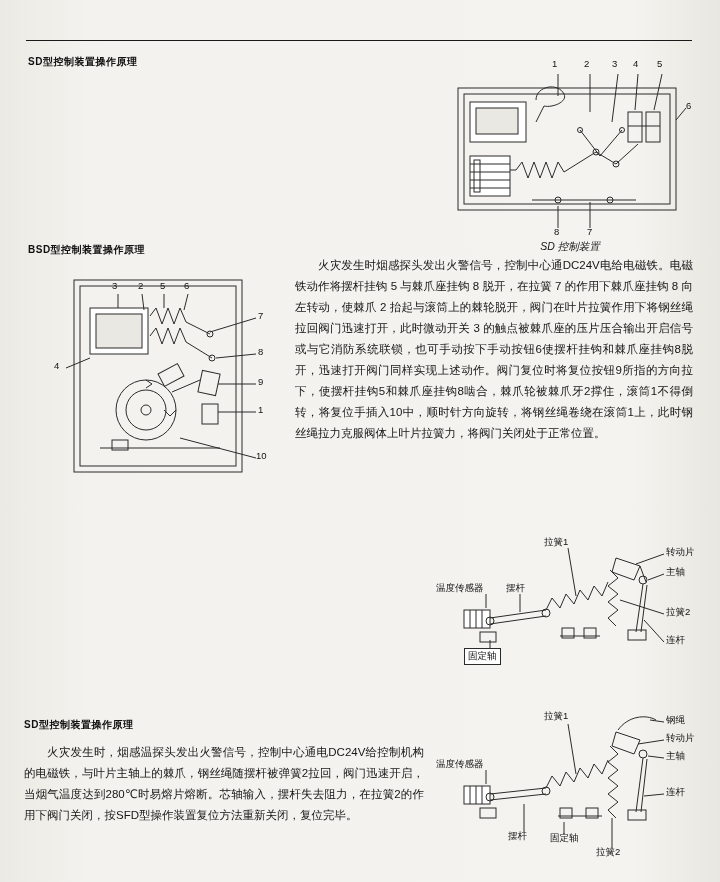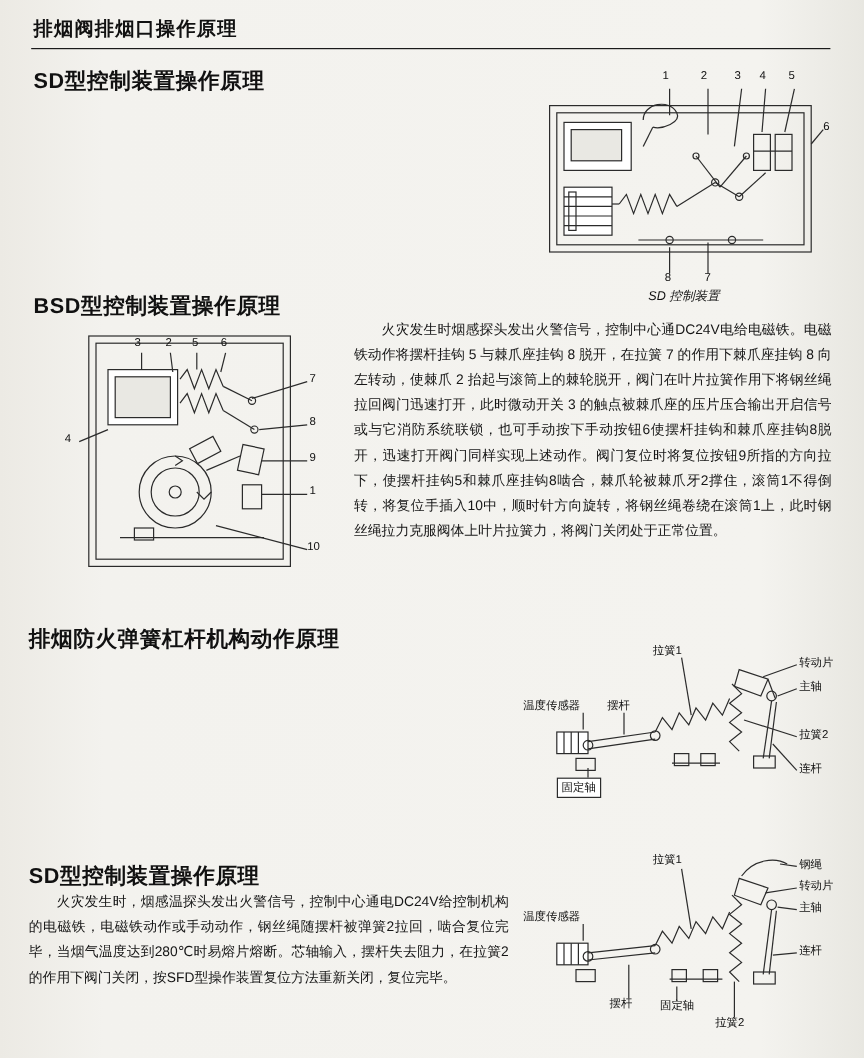--- a/index.html
+++ b/index.html
@@ -17,21 +17,21 @@
   }
   .page-title{
     position:absolute;left:28px;top:14px;
     font-size:16px;font-weight:bold;letter-spacing:1px;
     color:#111;
   }
   .title-rule{
     position:absolute;left:26px;top:40px;width:666px;height:1px;background:#1a1a1a;
   }
   .sec-h{
-    position:absolute;font-size:18px;font-weight:bold;color:#111;letter-spacing:.5px;
+    position:absolute;font-size:10px;font-weight:bold;color:#111;letter-spacing:.5px;
   }
   .para{
     position:absolute;font-size:11.5px;line-height:21px;color:#151515;
     text-align:justify;text-justify:inter-ideograph;
     text-indent:23px;
   }
   .fig-cap{
     position:absolute;font-size:10.5px;color:#111;text-align:center;font-style:italic;
   }
   .lbl{
@@ -42,21 +42,20 @@
     background:#fff;border:1px solid #2b2b2b;padding:1px 3px;
   }
   svg{display:block;}
   .figwrap{position:absolute;}
 </style>
 </head>
 <body>
 
 <div class="page">
 
-  <div class="page-title">排烟阀排烟口操作原理</div>
   <div class="title-rule"></div>
 
   <div class="sec-h" style="left:28px;top:55px;">SD型控制装置操作原理</div>
 
   <div class="figwrap" style="left:440px;top:60px;">
     <svg width="260" height="180" viewBox="0 0 260 180">
       <g fill="none" stroke="#2b2b2b" stroke-width="1">
 
         <rect x="18" y="28" width="218" height="122"></rect>
         <rect x="24" y="34" width="206" height="110"></rect>
@@ -168,23 +167,22 @@
     <div class="lbl" style="left:100px;top:8px;">5</div>
     <div class="lbl" style="left:124px;top:8px;">6</div>
     <div class="lbl" style="left:198px;top:38px;">7</div>
     <div class="lbl" style="left:198px;top:74px;">8</div>
     <div class="lbl" style="left:198px;top:104px;">9</div>
     <div class="lbl" style="left:198px;top:132px;">1</div>
     <div class="lbl" style="left:196px;top:178px;">10</div>
     <div class="lbl" style="left:-6px;top:88px;">4</div>
   </div>
 
-  <div class="para" style="left:295px;top:265px;width:398px;">火灾发生时烟感探头发出火警信号，控制中心通DC24V电给电磁铁。电磁铁动作将摆杆挂钩 5 与棘爪座挂钩 8 脱开，在拉簧 7 的作用下棘爪座挂钩 8 向左转动，使棘爪 2 抬起与滚筒上的棘轮脱开，阀门在叶片拉簧作用下将钢丝绳拉回阀门迅速打开，此时微动开关 3 的触点被棘爪座的压片压合输出开启信号或与它消防系统联锁，也可手动按下手动按钮6使摆杆挂钩和棘爪座挂钩8脱开，迅速打开阀门同样实现上述动作。阀门复位时将复位按钮9所指的方向拉下，使摆杆挂钩5和棘爪座挂钩8啮合，棘爪轮被棘爪牙2撑住，滚筒1不得倒转，将复位手插入10中，顺时针方向旋转，将钢丝绳卷绕在滚筒1上，此时钢丝绳拉力克服阀体上叶片拉簧力，将阀门关闭处于正常位置。</div>
-
-  <div class="sec-h" style="left:24px;top:520px;">排烟防火弹簧杠杆机构动作原理</div>
+  <div class="para" style="left:295px;top:255px;width:398px;">火灾发生时烟感探头发出火警信号，控制中心通DC24V电给电磁铁。电磁铁动作将摆杆挂钩 5 与棘爪座挂钩 8 脱开，在拉簧 7 的作用下棘爪座挂钩 8 向左转动，使棘爪 2 抬起与滚筒上的棘轮脱开，阀门在叶片拉簧作用下将钢丝绳拉回阀门迅速打开，此时微动开关 3 的触点被棘爪座的压片压合输出开启信号或与它消防系统联锁，也可手动按下手动按钮6使摆杆挂钩和棘爪座挂钩8脱开，迅速打开阀门同样实现上述动作。阀门复位时将复位按钮9所指的方向拉下，使摆杆挂钩5和棘爪座挂钩8啮合，棘爪轮被棘爪牙2撑住，滚筒1不得倒转，将复位手插入10中，顺时针方向旋转，将钢丝绳卷绕在滚筒1上，此时钢丝绳拉力克服阀体上叶片拉簧力，将阀门关闭处于正常位置。</div>
+
 
   <div class="figwrap" style="left:450px;top:540px;">
     <svg width="250" height="140" viewBox="0 0 250 140">
       <g fill="none" stroke="#2b2b2b" stroke-width="1">
 
         <rect x="14" y="70" width="26" height="18" fill="#ffffff"></rect>
         <line x1="20" y1="70" x2="20" y2="88"></line>
         <line x1="26" y1="70" x2="26" y2="88"></line>
         <line x1="32" y1="70" x2="32" y2="88"></line>
 
@@ -226,21 +224,21 @@
     <div class="lbl" style="left:216px;top:6px;">转动片</div>
     <div class="lbl" style="left:216px;top:26px;">主轴</div>
     <div class="lbl" style="left:216px;top:66px;">拉簧2</div>
     <div class="lbl" style="left:216px;top:94px;">连杆</div>
     <div class="lbl" style="left:-14px;top:42px;">温度传感器</div>
     <div class="lbl" style="left:56px;top:42px;">摆杆</div>
     <div class="lbl-b" style="left:14px;top:108px;">固定轴</div>
   </div>
 
   <div class="sec-h" style="left:24px;top:718px;">SD型控制装置操作原理</div>
-  <div class="para" style="left:24px;top:742px;width:400px;">火灾发生时，烟感温探头发出火警信号，控制中心通电DC24V给控制机构的电磁铁，电磁铁动作或手动动作，钢丝绳随摆杆被弹簧2拉回，啮合复位完毕，当烟气温度达到280℃时易熔片熔断。芯轴输入，摆杆失去阻力，在拉簧2的作用下阀门关闭，按SFD型操作装置复位方法重新关闭，复位完毕。</div>
+  <div class="para" style="left:24px;top:742px;width:400px;">火灾发生时，烟感温探头发出火警信号，控制中心通电DC24V给控制机构的电磁铁，与叶片主轴上的棘爪，钢丝绳随摆杆被弹簧2拉回，阀门迅速开启，当烟气温度达到280℃时易熔片熔断。芯轴输入，摆杆失去阻力，在拉簧2的作用下阀门关闭，按SFD型操作装置复位方法重新关闭，复位完毕。</div>
 
   <div class="figwrap" style="left:450px;top:700px;">
     <svg width="250" height="170" viewBox="0 0 250 170">
       <g fill="none" stroke="#2b2b2b" stroke-width="1">
 
         <rect x="14" y="86" width="26" height="18" fill="#ffffff"></rect>
         <line x1="20" y1="86" x2="20" y2="104"></line>
         <line x1="26" y1="86" x2="26" y2="104"></line>
         <line x1="32" y1="86" x2="32" y2="104"></line>
 

